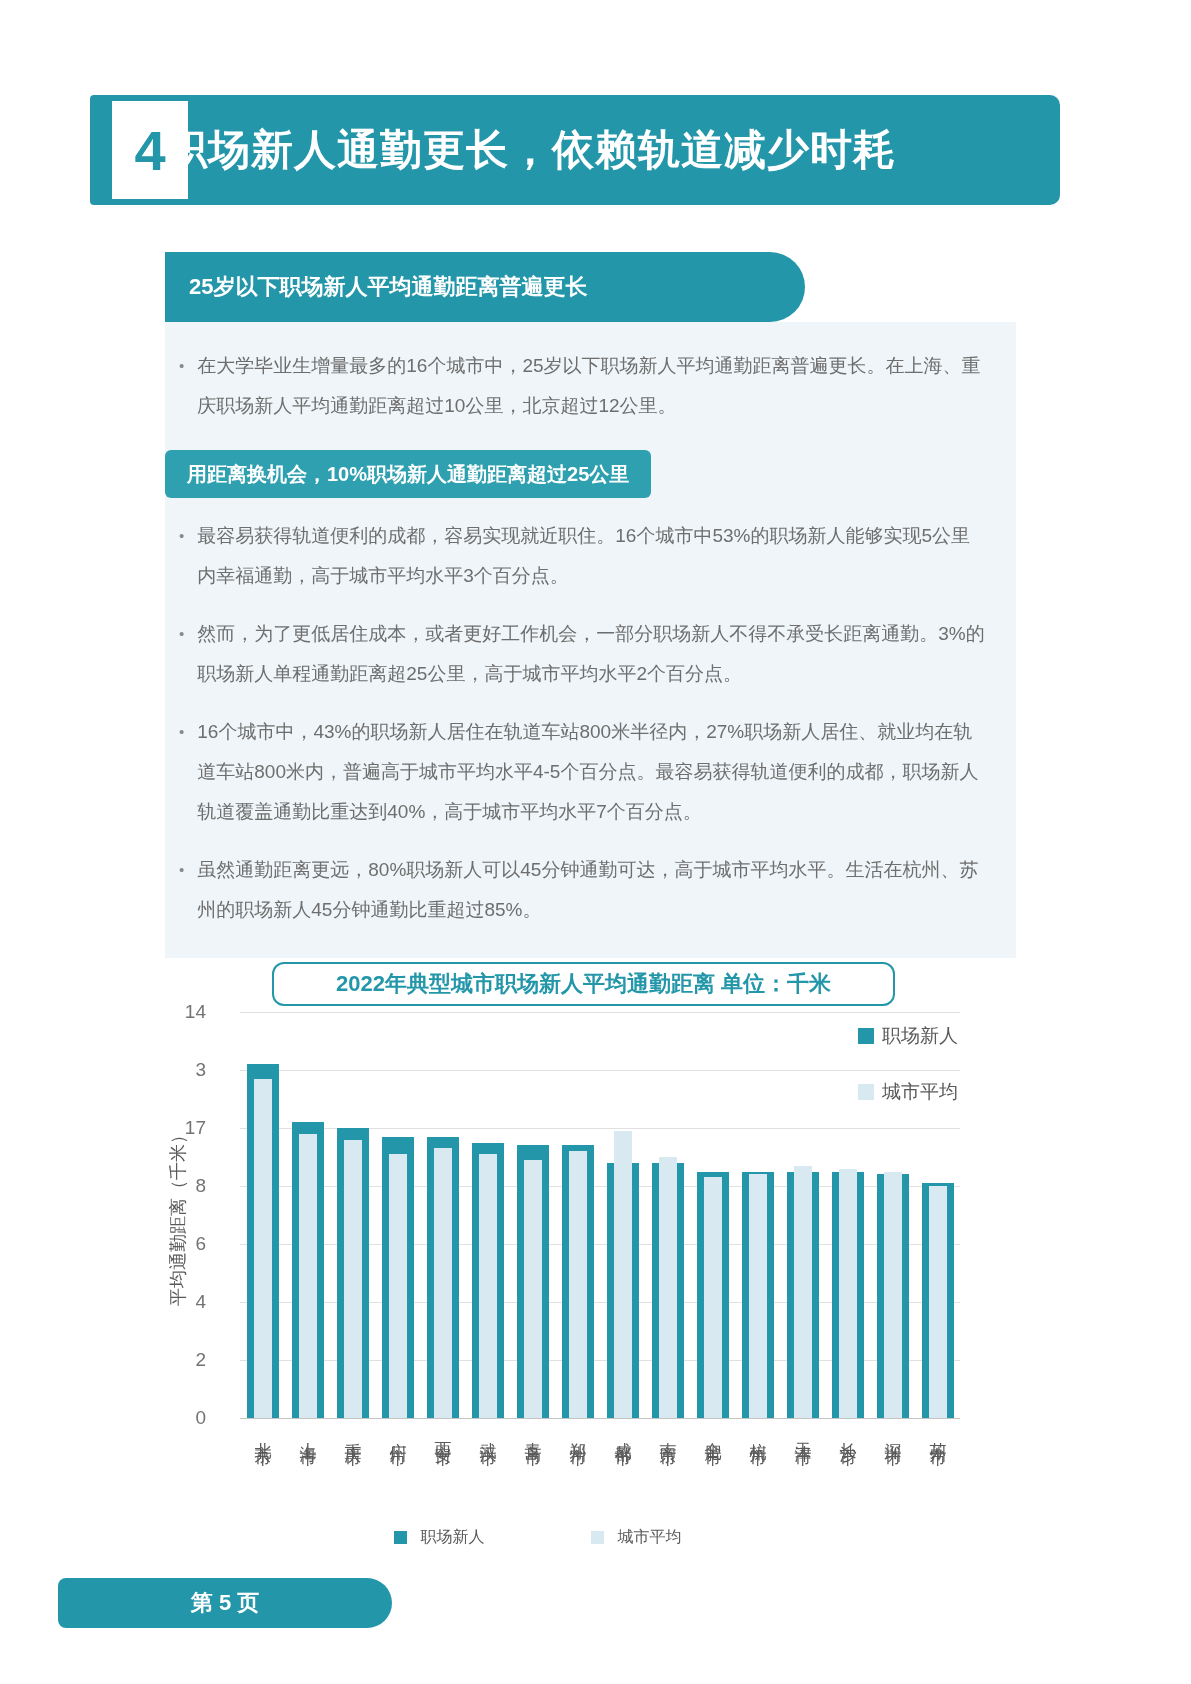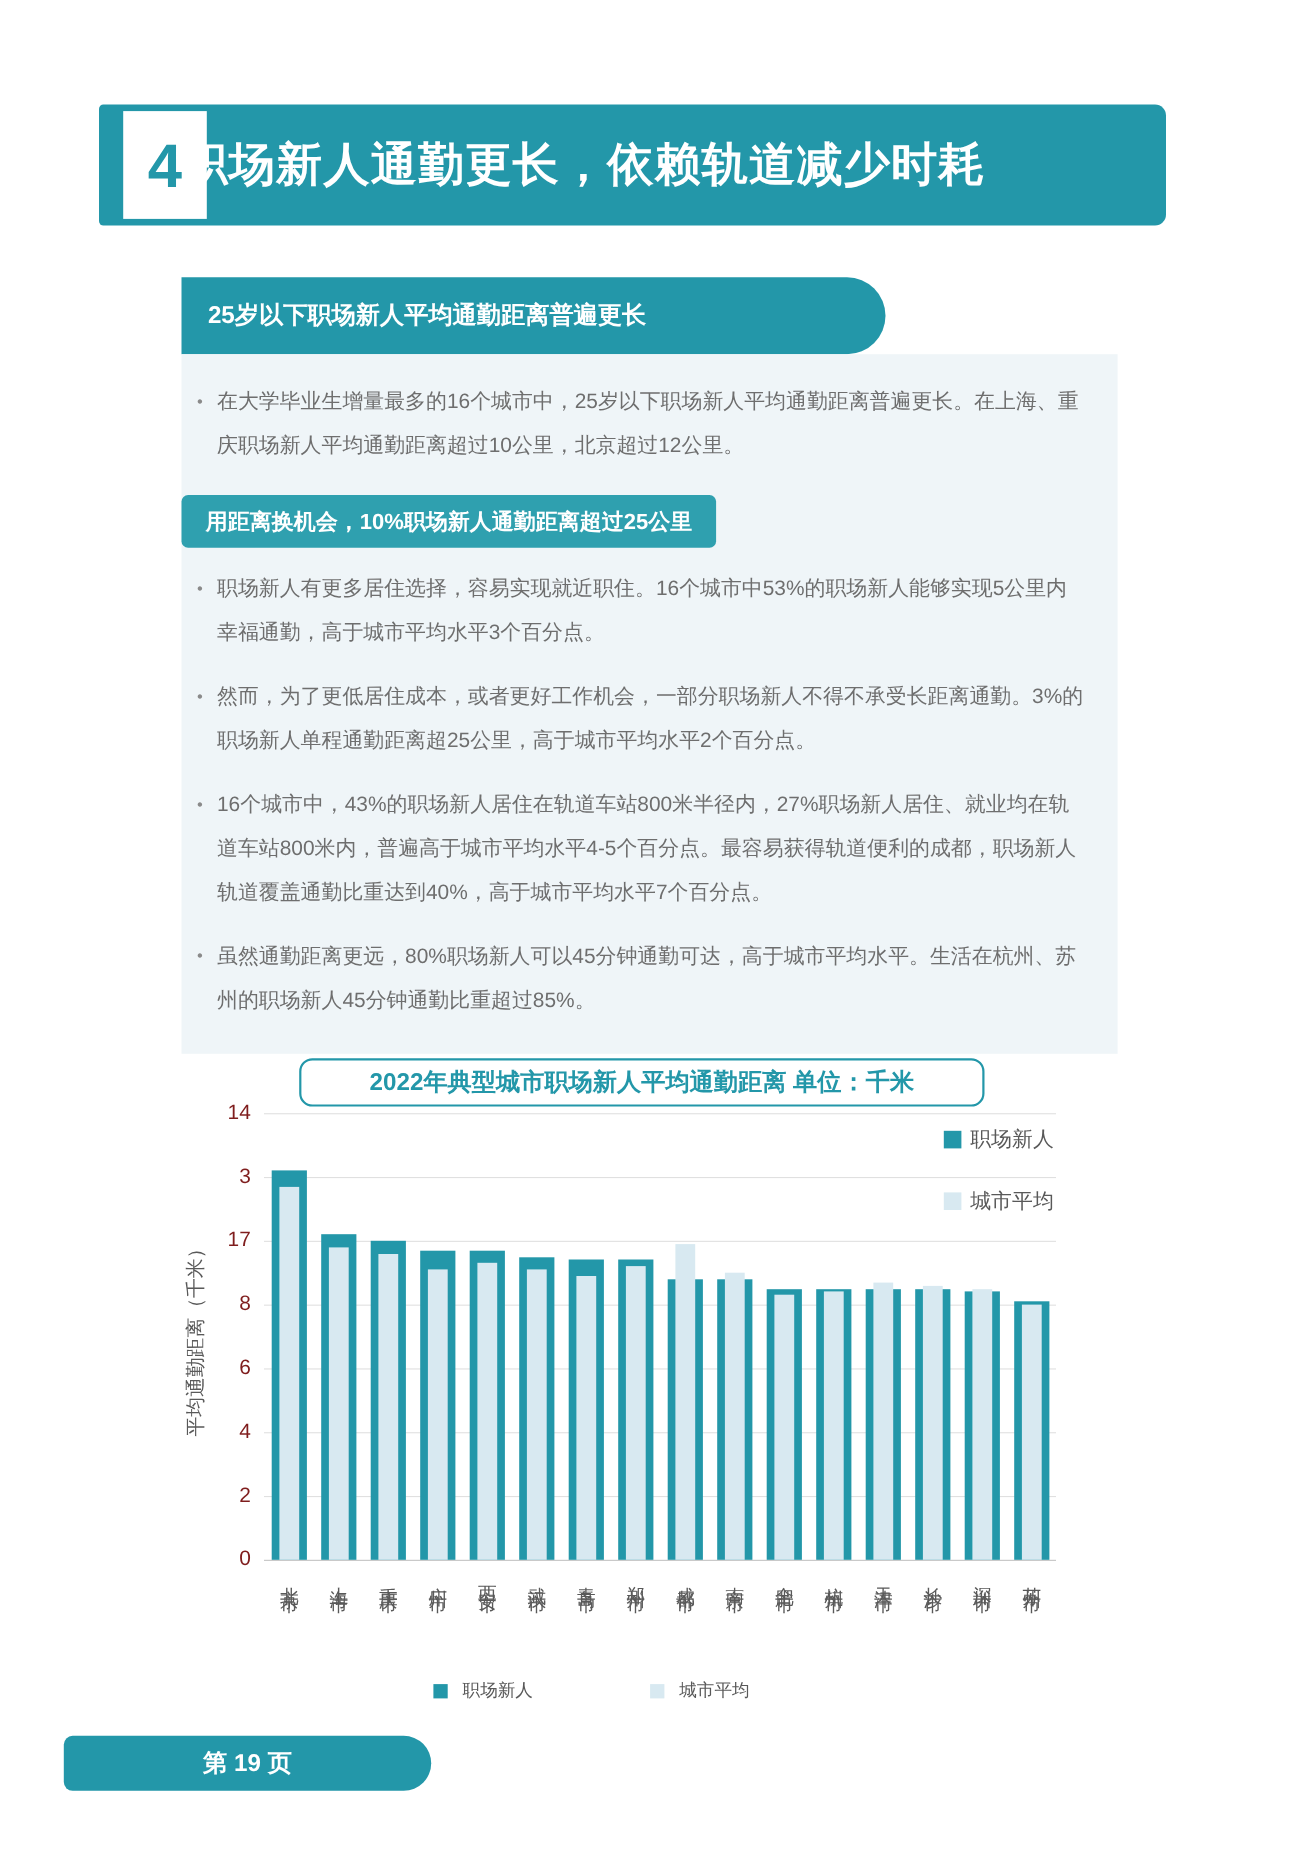--- a/index.html
+++ b/index.html
@@ -82,22 +82,22 @@
     position:relative;
     margin-left:240px; margin-top:7px;
     width:720px; height:406px;
     border-bottom:1px solid #c4c4c4;
   }
   .gridline {
     position:absolute; left:0; width:100%; height:1px;
     background:#e0e0e0;
   }
   .ytick {
-    position:absolute; right:732px; width:40px;
-    text-align:right; font-size:19px; color:#7f1d1d; line-height:22px;margin-top:40px;
+    position:absolute; right:754px; width:40px;
+    text-align:right; font-size:19px; color:#737373; line-height:22px;margin-top:40px;
   }
   .ylabel {
     position:absolute; left:-62px; top:50%;
     transform:translate(-50%,-50%) rotate(-90deg);
     white-space:nowrap;
     font-size:18px; color:#595959;
   }
   .bar { position:absolute; bottom:0; }
   .bar.dark { z-index:1; }
   .bar.light { z-index:2; }
@@ -148,21 +148,21 @@
   <ul class="bullets">
       <li class="bullet">
         <span class="dot">•</span>
         <span class="bullet-text">在大学毕业生增量最多的16个城市中，25岁以下职场新人平均通勤距离普遍更长。在上海、重庆职场新人平均通勤距离超过10公里，北京超过12公里。</span>
       </li>
     </ul>
   <div class="banner-small">用距离换机会，10%职场新人通勤距离超过25公里</div>
   <ul class="bullets">
       <li class="bullet">
         <span class="dot">•</span>
-        <span class="bullet-text">职场新人有更多居住选择，容易实现就近职住。16个城市中53%的职场新人能够实现5公里内幸福通勤，高于城市平均水平3个百分点。</span>
+        <span class="bullet-text">最容易获得轨道便利的成都，容易实现就近职住。16个城市中53%的职场新人能够实现5公里内幸福通勤，高于城市平均水平3个百分点。</span>
       </li>
       <li class="bullet">
         <span class="dot">•</span>
         <span class="bullet-text">然而，为了更低居住成本，或者更好工作机会，一部分职场新人不得不承受长距离通勤。3%的职场新人单程通勤距离超25公里，高于城市平均水平2个百分点。</span>
       </li>
     </ul>
   <ul class="bullets">
       <li class="bullet">
         <span class="dot">•</span>
         <span class="bullet-text">16个城市中，43%的职场新人居住在轨道车站800米半径内，27%职场新人居住、就业均在轨道车站800米内，普遍高于城市平均水平4-5个百分点。最容易获得轨道便利的成都，职场新人轨道覆盖通勤比重达到40%，高于城市平均水平7个百分点。</span>
@@ -260,14 +260,14 @@
         <span class="legend-label">职场新人</span>
       </div>
       <div class="legend-row">
         <span class="legend-swatch" style="background: rgb(216, 233, 241);"></span>
         <span class="legend-label">城市平均</span>
       </div>
     </div>
 </div>
 
 <div class="footer-bar">
-  <span>第 19 页</span>
+  <span>第 5 页</span>
 </div>
 
 </body></html>

